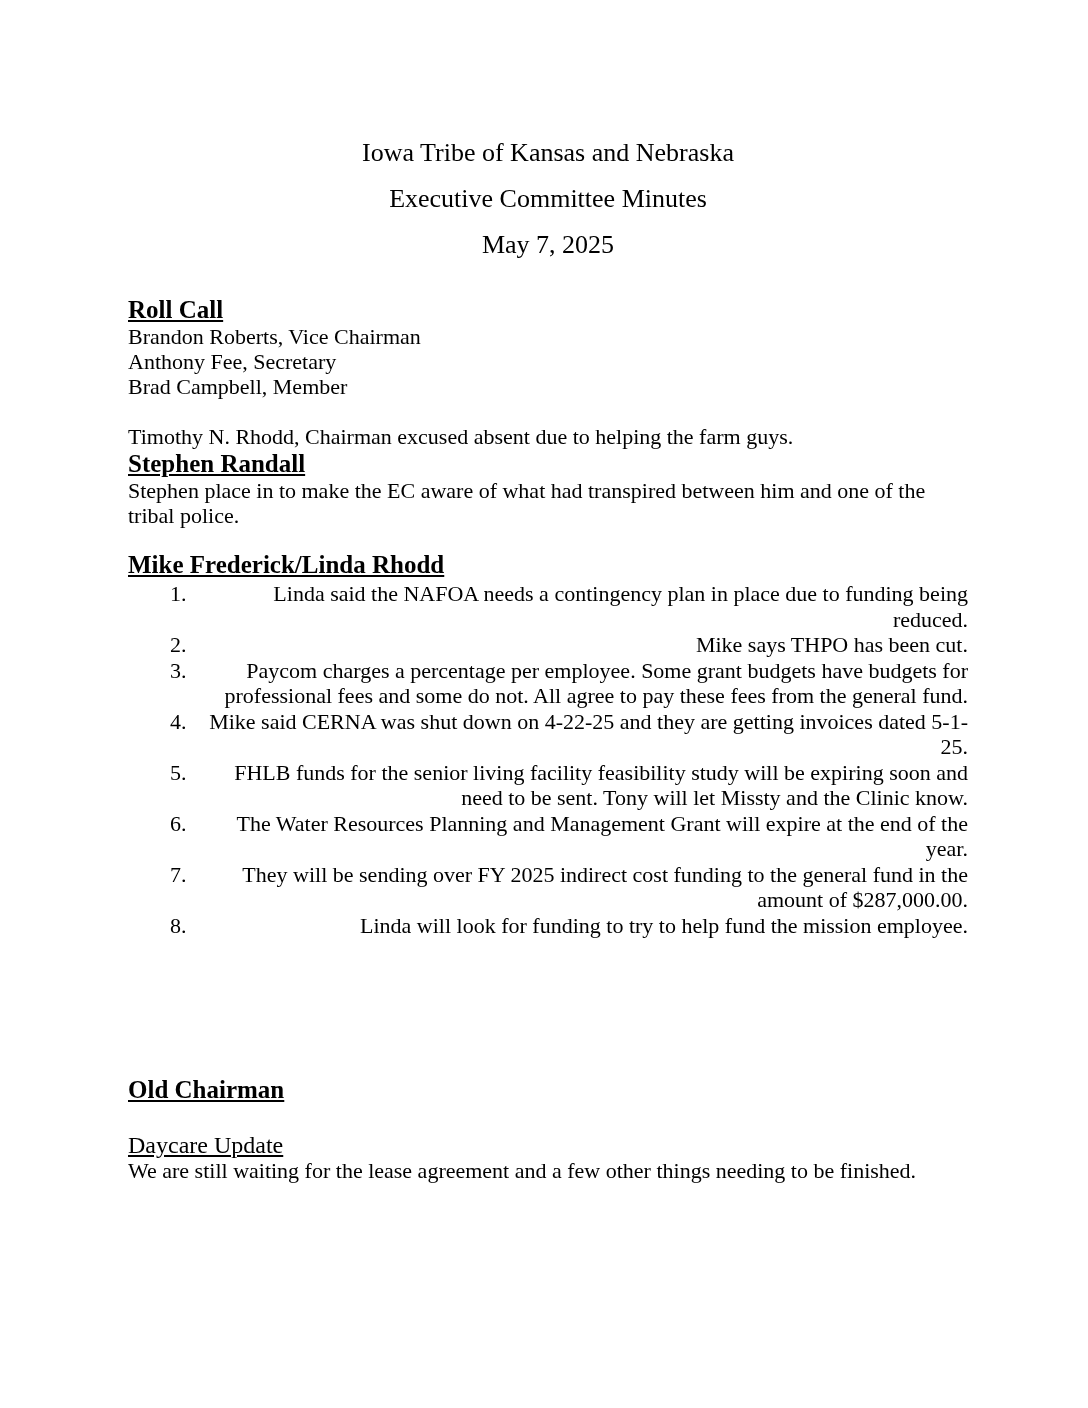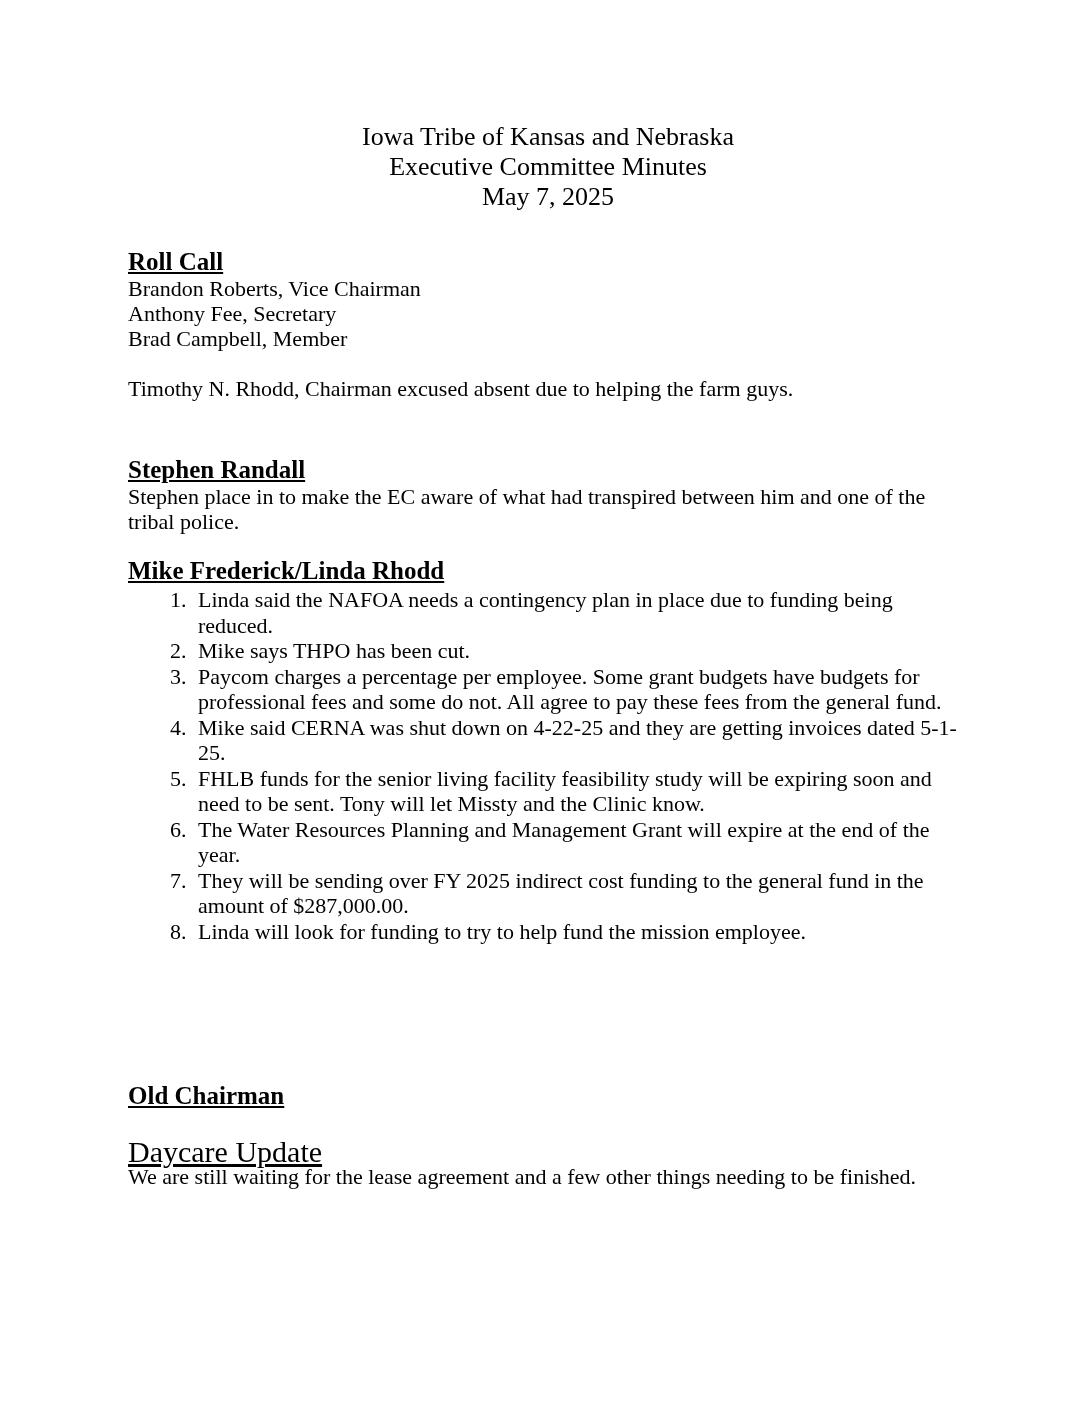--- a/index.html
+++ b/index.html
@@ -17,51 +17,52 @@
     font-family: "Liberation Serif", "DejaVu Serif", serif;
     overflow: hidden;
     padding: 122px 120px 0 128px;
   }
   .doc-title {
     text-align: center;
     font-size: 26px;
     line-height: 30px;
     margin: 0 0 35px 0;
   }
-  .doc-title div { margin: 0; }
+  .doc-title div { margin: 16px; }
   .sec-heading {
     font-size: 25px;
     font-weight: bold;
     text-decoration: underline;
     line-height: 29px;
     margin: 0;
   }
   .body-text {
     font-size: 22px;
     line-height: 25px;
     margin: 0;
   }
   .sec { margin: 0; }
   .sec-roll { margin-top: 34px; }
   .gap-above { margin-top: 25px; }
-  .sec-stephen { margin-top: 54px; }
+  .sec-stephen { }
   .sec-mike { margin-top: 22px; }
   .minutes-list {
     margin: 2px 0 0 0;
     padding: 0 0 0 64px;
     font-size: 22px;
     line-height: 25.5px;
   }
   .minutes-list li {
     padding-left: 6px;
     margin: 0;
+    text-align: right;
   }
   .sec-old { margin-top: 137px; }
   .sub-heading {
-    font-size: 30px;
+    font-size: 24px;
     line-height: 25px;
     text-decoration: underline;
     margin: 29px 0 0 0;
     font-weight: normal;
   }
 </style>
 </head>
 <body>
 
 <div class="page">

